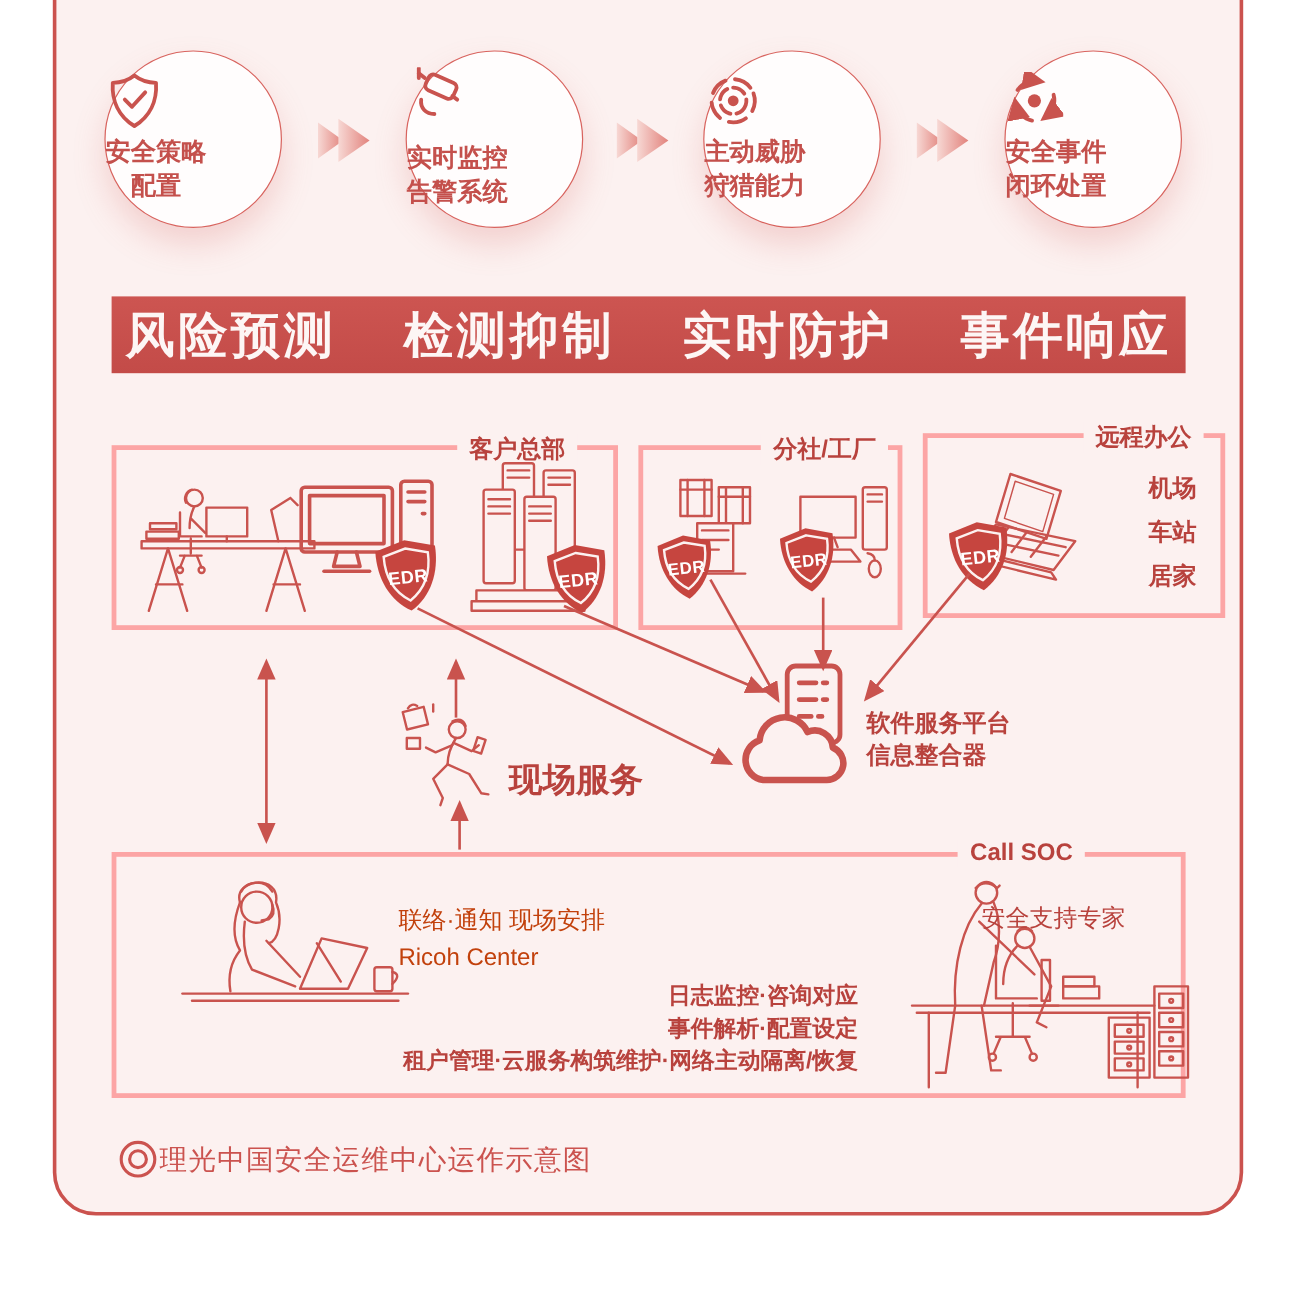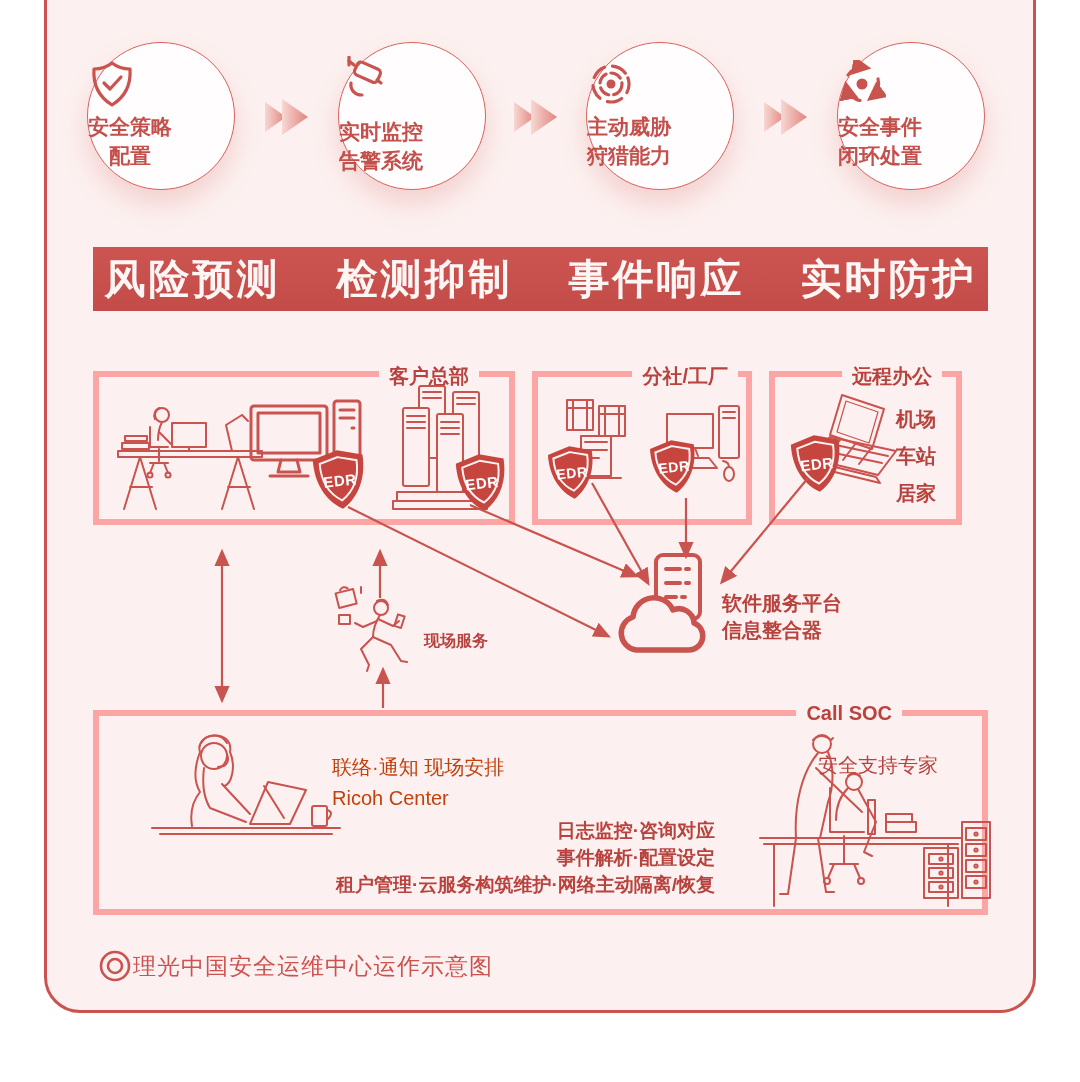--- a/index.html
+++ b/index.html
@@ -19,36 +19,36 @@
   .step .lbl { color:#c4504c; font-weight:bold; font-size:21px; line-height:29px; text-align:center; }
   .chev { position:absolute; top:97px; }
 
   
   .banner { position:absolute; left:93px; top:247px; width:895px; height:64px;
             background:linear-gradient(180deg,#cd5551,#c34b48);
             display:flex; align-items:center; justify-content:center; gap:56px; }
   .banner span { color:#fdf6f5; font-size:41px; font-weight:bold; letter-spacing:3px; }
 
   
-  .obox { position:absolute; border:6px solid #fca5a5; }
+  .obox { position:absolute; border:4px solid #fca5a5; }
   .obox .tag { position:absolute; top:-14px; background:#fcf1f0; padding:0 10px;
                color:#b8423d; font-weight:bold; font-size:20px; white-space:nowrap; }
   .box-hq     { left:93px;  top:371px; width:422px; height:154px; }
   .box-branch { left:532px; top:371px; width:220px; height:154px; }
-  .box-remote { left:769px; top:371px; width:193px; height:154px; }
+  .box-remote { left:769px; top:361px; width:252px; height:154px; }
   .box-soc    { left:93px;  top:710px; width:895px; height:205px; }
 
   .remote-list { position:absolute; right:20px; top:24px; text-align:center;
                  color:#b8423d; font-weight:bold; font-size:20px; line-height:37px; }
 
   
   .platform-txt { position:absolute; left:722px; top:590px; color:#b8423d;
                   font-weight:bold; font-size:20px; line-height:27px; }
   .field-txt { position:absolute; left:424px; top:631px; color:#b8423d;
-               font-weight:bold; font-size:16px; }
+               font-weight:bold; font-size:28px; }
 
   
   .cc-txt { position:absolute; left:332px; top:752px; color:#c2410c;
             font-weight:normal; font-size:20px; line-height:31px; }
   .expert-txt { position:absolute; left:818px; top:752px; color:#b8423d;
                 font-weight:normal; font-size:20px; }
   .duties { position:absolute; right:365px; top:817px; text-align:right;
             color:#b8423d; font-weight:bold; font-size:19px; line-height:27px; white-space:nowrap; }
 
   
@@ -159,22 +159,22 @@
     <polygon points="20,2 46,20 20,38" fill="url(#chevg)"></polygon>
   </svg>
   <svg class="chev" style="left:761px;" width="50" height="40" viewBox="0 0 50 40">
     <polygon points="3,5 24,20 3,35" fill="url(#chevg)"></polygon>
     <polygon points="20,2 46,20 20,38" fill="url(#chevg)"></polygon>
   </svg>
 
   <div class="banner">
     <span>风险预测</span>
     <span>检测抑制</span>
+    <span>实时防护</span>
     <span>事件响应</span>
-    <span>实时防护</span>
   </div>
 
   <div class="obox box-hq">
     <span class="tag" style="right:30px;">客户总部</span>
   </div>
   <div class="obox box-branch">
     <span class="tag" style="right:8px;">分社/工厂</span>
   </div>
   <div class="obox box-remote">
     <span class="tag" style="right:14px;">远程办公</span>

